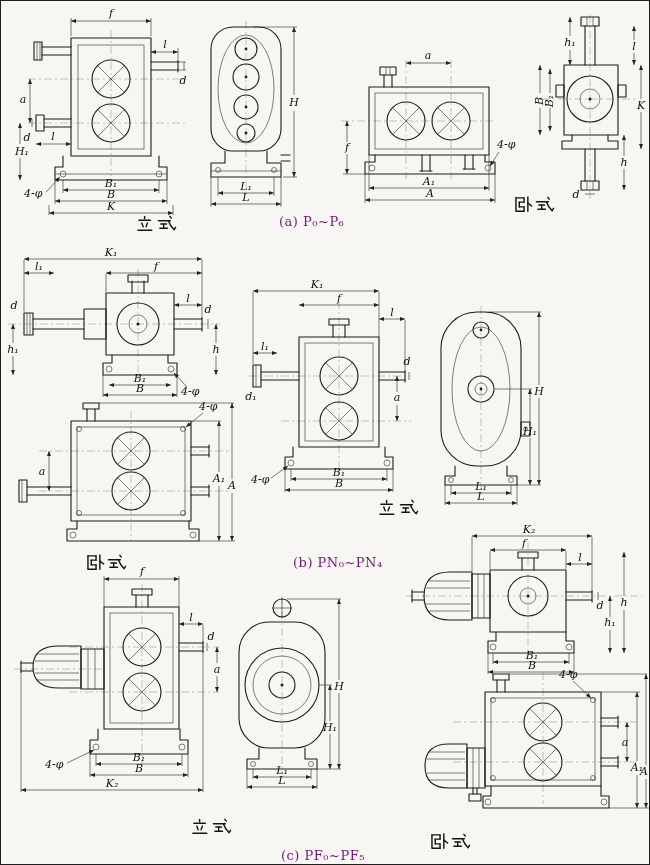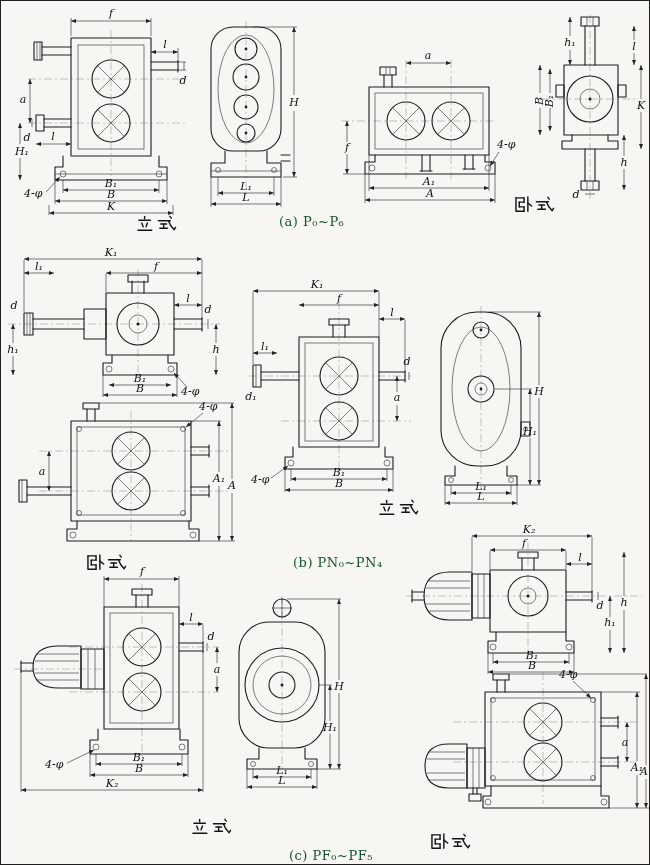--- a/index.html
+++ b/index.html
@@ -9,21 +9,21 @@
   .th{fill:none;stroke:#2a2a2a;stroke-width:0.6}
   .cl{fill:none;stroke:#8a8a8a;stroke-width:0.5;stroke-dasharray:8 3 2 3}
   .dl{fill:none;stroke:#222;stroke-width:0.6}
   .ds{marker-start:url(#ah)}
   .de{marker-end:url(#ah)}
   .dt{font-family:"DejaVu Serif",serif;font-style:italic;font-size:11px;fill:#101010;text-anchor:middle}
   .as{text-anchor:start}
   .dot{fill:#1c1c1c;stroke:none}
   .zh{position:absolute}
   .zh path{fill:none;stroke:#141414;stroke-width:1.5;stroke-linecap:round;stroke-linejoin:round}
-  .cap{position:absolute;font-size:13px;color:#14532d;letter-spacing:.5px;white-space:nowrap}
+  .cap{position:absolute;font-size:13px;color:#701a75;letter-spacing:.5px;white-space:nowrap}
 </style>
 </head>
 <body>
 
 <div class="stage">
 
 <svg width="0" height="0" style="position:absolute" aria-hidden="true">
   <defs>
     <marker id="ah" viewBox="0 0 10 10" refX="9.5" refY="5" markerWidth="9" markerHeight="9" orient="auto-start-reverse">
       <path d="M0 1.2 L9.5 5 L0 8.8 Z" fill="#222"></path>
@@ -809,15 +809,15 @@
   <path d="M34.5 1 L36 2.8"></path>
       <path d="M22.5 5.5 L35 5.5"></path>
       <path d="M33 5.5 Q35 11.5 39 15 L40.5 12.5"></path>
       <path d="M25 9 L31 9"></path>
       <path d="M28 9 L28 13.5"></path>
       <path d="M24 13.5 L32 13.5"></path>
 </svg>
 
 <span class="cap" style="left:278px;top:213px">(a) P₀~P₆</span>
 <span class="cap" style="left:292px;top:554px">(b) PN₀~PN₄</span>
-<span class="cap" style="left:288px;top:847px">(c) PF₀~PF₅</span>
+<span class="cap" style="left:280px;top:847px">(c) PF₀~PF₅</span>
 
 </div>
 
 </body></html>

